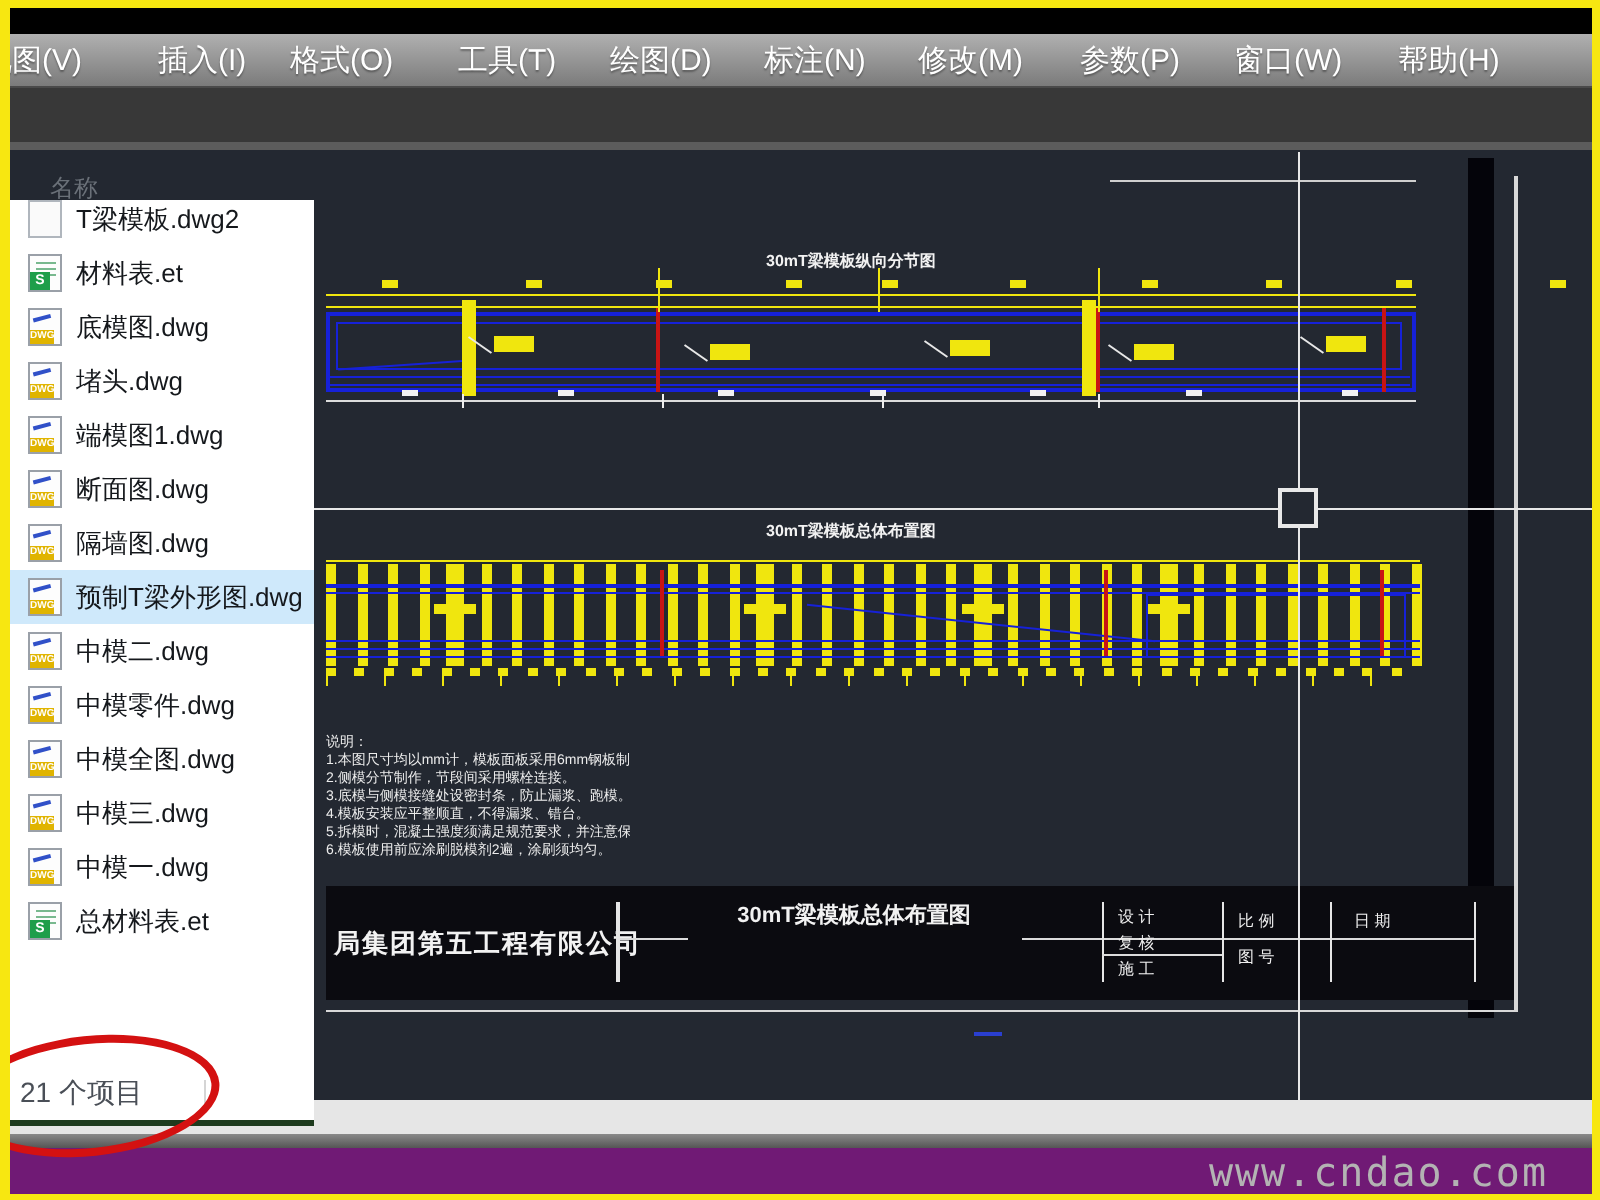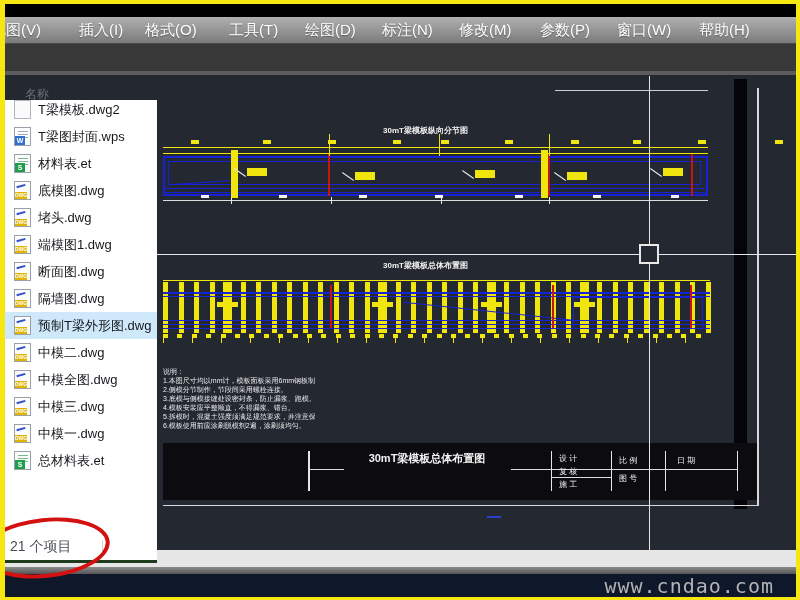--- a/index.html
+++ b/index.html
@@ -98,21 +98,21 @@
   .panel-status{position:absolute;left:5px;top:438px;font-size:14px;color:#4a4f57;}
   .status-div{position:absolute;left:97px;top:440px;width:1px;height:16px;background:#d5d5d5;}
   .panel-green{position:absolute;left:0;top:556px;width:152px;height:3px;background:#1e3b1e;z-index:11;}
 
   .red-ellipse{position:absolute;left:-25px;top:514px;width:122px;height:52px;border:4px solid #d41111;
                border-radius:50%;transform:rotate(-6deg);z-index:20;}
 
   
   .strip-light{position:absolute;left:0;top:546px;width:100%;height:17px;background:#e6e6e6;}
   .strip-gray{position:absolute;left:0;top:563px;width:100%;height:7px;background:linear-gradient(#8a8a8a,#555555);}
-  .strip-white{position:absolute;left:0;top:570px;width:100%;height:23px;background:#0f172a;}
+  .strip-white{position:absolute;left:0;top:570px;width:100%;height:23px;background:#701a75;}
   .wm-bottom{position:absolute;right:22px;top:0px;font-family:"DejaVu Sans Mono",monospace;
              font-size:20px;color:#b3b3b3;letter-spacing:1px;}
 </style>
 </head>
 <body>
 
 <div class="screen">
   <div class="app">
 
 
@@ -318,20 +318,21 @@
         <div>说明：</div>
         <div>1.本图尺寸均以mm计，模板面板采用6mm钢板制作。</div>
         <div>2.侧模分节制作，节段间采用螺栓连接。</div>
         <div>3.底模与侧模接缝处设密封条，防止漏浆、跑模。</div>
         <div>4.模板安装应平整顺直，不得漏浆、错台。</div>
         <div>5.拆模时，混凝土强度须满足规范要求，并注意保护梁体。</div>
         <div>6.模板使用前应涂刷脱模剂2遍，涂刷须均匀。</div>
       </div>
 
       <div class="tblock">
+        <div class="tb-company">局集团第五工程有限公司</div>
         <div class="tb-v" style="left:145px;top:8px;width:2px;height:40px"></div>
         <div class="tb-proj">
           <div>30mT梁模板总体布置图</div>
         </div>
         <div class="tb-h" style="left:147px;top:26px;width:34px"></div>
         <div class="tb-h" style="left:348px;top:26px;width:226px"></div>
         <div class="tb-v" style="left:388px;top:8px;width:1px;height:40px"></div>
         <div class="tb-v" style="left:448px;top:8px;width:1px;height:40px"></div>
         <div class="tb-v" style="left:502px;top:8px;width:1px;height:40px"></div>
         <div class="tb-v" style="left:574px;top:8px;width:1px;height:40px"></div>
@@ -353,24 +354,20 @@
 
     <div class="col-header">名称</div>
 
     <div class="panel">
       <div class="rows" id="rows">
         <div class="row">
             <span class="icon plain"></span>
             <span class="label">T梁模板.dwg2</span>
           </div>
         <div class="row">
-            <span class="icon wps"></span>
-            <span class="label">T梁图封面.wps</span>
-          </div>
-        <div class="row">
             <span class="icon et"></span>
             <span class="label">材料表.et</span>
           </div>
         <div class="row">
             <span class="icon dwg"></span>
             <span class="label">底模图.dwg</span>
           </div>
         <div class="row">
             <span class="icon dwg"></span>
             <span class="label">堵头.dwg</span>
@@ -387,20 +384,24 @@
             <span class="icon dwg"></span>
             <span class="label">隔墙图.dwg</span>
           </div>
         <div class="row selected">
             <span class="icon dwg"></span>
             <span class="label">预制T梁外形图.dwg</span>
           </div>
         <div class="row">
             <span class="icon dwg"></span>
             <span class="label">中模二.dwg</span>
+          </div>
+        <div class="row">
+            <span class="icon dwg"></span>
+            <span class="label">中模零件.dwg</span>
           </div>
         <div class="row">
             <span class="icon dwg"></span>
             <span class="label">中模全图.dwg</span>
           </div>
         <div class="row">
             <span class="icon dwg"></span>
             <span class="label">中模三.dwg</span>
           </div>
         <div class="row">

